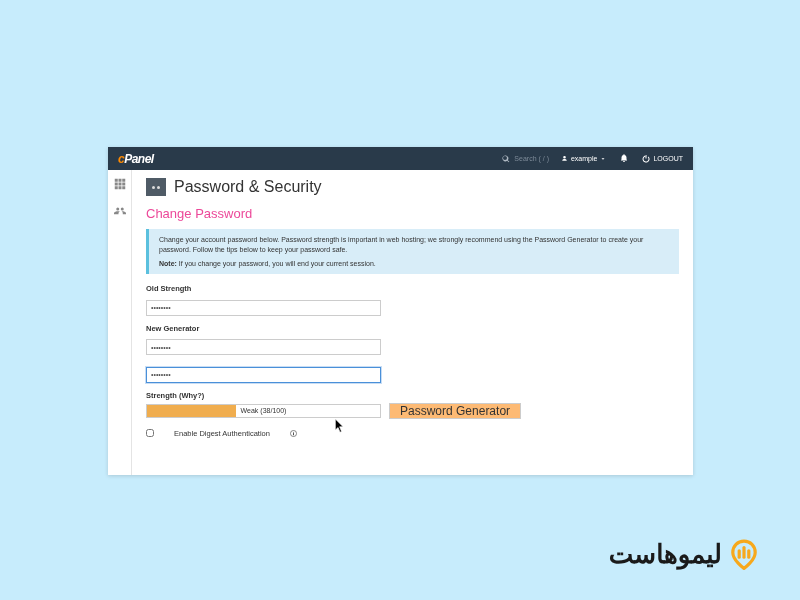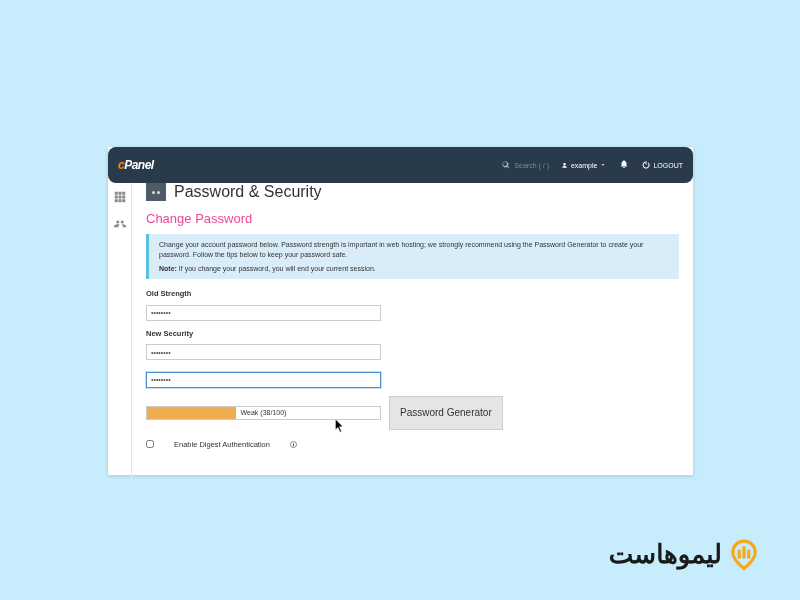--- a/index.html
+++ b/index.html
@@ -1,54 +1,54 @@
 <!DOCTYPE html>
 <html><head>
 <meta charset="utf-8">
 <style>
 * { margin: 0; padding: 0; box-sizing: border-box; }
 body { font-family: Arial, Helvetica, sans-serif; background: #c7ecfc; width: 800px; height: 600px; position: relative; }
 .window { position: absolute; left: 108px; top: 147px; width: 585px; height: 328px; background: #fff; box-shadow: 0 1px 4px rgba(0,0,0,0.15); }
-.topbar { background: #293a4a; height: 36px; display: flex; align-items: center; color: #fff; font-size: 9px; border-radius: 8px; }
+.topbar { background: #293a4a; height: 23px; display: flex; align-items: center; color: #fff; font-size: 9px; }
 .logo { color: #fff; font-style: italic; font-weight: bold; font-size: 12px; padding-left: 10px; letter-spacing: -0.5px; flex: 0 0 auto; }
 .logo .c { color: #ff8a00; }
 .topbar-spacer { flex: 1; }
 .search-group { display: flex; align-items: center; color: #aeb8c2; margin-right: 12px; }
 .search-group svg { width: 8px; height: 8px; fill: #aeb8c2; margin-right: 4px; }
 .search-text { font-size: 7px; color: #7d8a98; }
 .user-group { display: flex; align-items: center; margin-right: 14px; }
 .user-group svg.usericon { width: 7px; height: 7px; fill: #fff; margin-right: 3px; }
 .user-group .uname { font-size: 7px; }
 .user-group svg.caret { width: 6px; height: 6px; fill: #fff; margin-left: 3px; }
 .bell { margin-right: 14px; }
 .bell svg { width: 8px; height: 8px; fill: #fff; }
 .logout { display: flex; align-items: center; margin-right: 10px; }
 .logout svg { width: 8px; height: 8px; fill: #fff; margin-right: 3px; }
 .logout span { font-size: 7px; }
 .body { display: flex; height: calc(100% - 23px); }
 .sidebar { width: 24px; border-right: 1px solid #e4e4e4; display: flex; flex-direction: column; align-items: center; padding-top: 6px; gap: 10px; }
 .sidebar svg { width: 12px; height: 12px; fill: #888; }
-.main { flex: 1; padding: 0 14px 0 14px; overflow: hidden; }
+.main { flex: 1; padding: 8px 14px 0 14px; overflow: hidden; }
 .page-title-row { display: flex; align-items: center; gap: 8px; margin-bottom: 10px; }
 .title-icon { width: 20px; height: 18px; background: #4f5b66; display: flex; align-items: center; justify-content: center; gap: 2px; }
 .title-icon .dot { width: 3px; height: 3px; border-radius: 50%; background: #ddd; }
 .page-title { font-size: 16px; font-weight: 400; color: #333; }
 .section-title { font-size: 13px; font-weight: 400; color: #ec4899; margin-bottom: 8px; }
 .info-box { background: #d8edf8; border-left: 3px solid #5bc0de; padding: 6px 10px; font-size: 7px; color: #333; line-height: 1.4; margin-bottom: 10px; }
 .info-box .noteline { margin-top: 4px; }
 .info-box b { font-weight: bold; }
 .field-group { margin-bottom: 8px; }
 .field-label { font-size: 7.5px; font-weight: bold; color: #333; margin-bottom: 3px; display: block; }
 .field-input { width: 235px; height: 16px; border: 1px solid #ccc; font-size: 7px; padding: 0 4px; color: #555; }
 .field-input.focused { border: 1px solid #4a90d9; outline: 1px solid rgba(74,144,217,0.3); }
 .strength-row { display: flex; align-items: center; gap: 8px; }
 .strength-bar { width: 235px; height: 14px; border: 1px solid #ccc; display: flex; align-items: center; position: relative; }
 .strength-fill { height: 100%; background: #f0ad4e; width: 38%; }
 .strength-text { position: absolute; left: 50%; transform: translateX(-50%); font-size: 7px; color: #333; }
-.gen-btn { height: 34px; padding: 0 10px; font-size: 10px; background: #e5e5e5; border: 1px solid #ccc; color: #333; cursor: pointer; }
+.gen-btn { height: 16px; padding: 0 10px; font-size: 12px; background: #fdba74; border: 1px solid #ccc; color: #333; cursor: pointer; }
 .checkbox-row { display: flex; align-items: center; gap: 20px; font-size: 7.5px; color: #333; margin-top: 10px; }
 .checkbox-row input { width: 8px; height: 8px; }
 .checkbox-row svg { width: 7px; height: 7px; fill: #333; }
 .cursor { position: absolute; left: 335px; top: 419px; width: 10px; height: 14px; pointer-events: none; }
 .cursor svg { width: 100%; height: 100%; }
 .watermark { position: absolute; right: 40px; bottom: 30px; display: flex; align-items: center; gap: 6px; direction: rtl; }
 .watermark-text { font-size: 26px; font-weight: 900; color: #1a1a1a; font-family: Tahoma, Arial, sans-serif; margin-left: 46px; }
 .watermark-logo { width: 32px; height: 32px; }
 </style>
 </head>
@@ -117,27 +117,28 @@
       <div class="section-title">Change Password</div>
       <div class="info-box">
         <div>Change your account password below. Password strength is important in web hosting; we strongly recommend using the Password Generator to create your password. Follow the tips below to keep your password safe.</div>
         <div class="noteline"><b>Note:</b> <span>If you change your password, you will end your current session.</span></div>
       </div>
       <div class="field-group">
         <label class="field-label">Old Strength</label>
         <input class="field-input" type="text" value="••••••••" style="">
       </div>
       <div class="field-group">
-        <label class="field-label">New Security</label>
+        <label class="field-label">New Generator</label>
         <input class="field-input" type="text" value="••••••••" style="">
       </div>
       <div class="field-group">
         <input class="field-input focused" type="text" value="••••••••" style="">
       </div>
       <div class="field-group">
+        <label class="field-label">Strength (Why?)</label>
         <div class="strength-row">
           <div class="strength-bar">
             <div class="strength-fill"></div>
             <div class="strength-text">Weak (38/100)</div>
           </div>
           <button class="gen-btn">Password Generator</button>
         </div>
       </div>
       <div class="checkbox-row">
         <input type="checkbox" style="">

